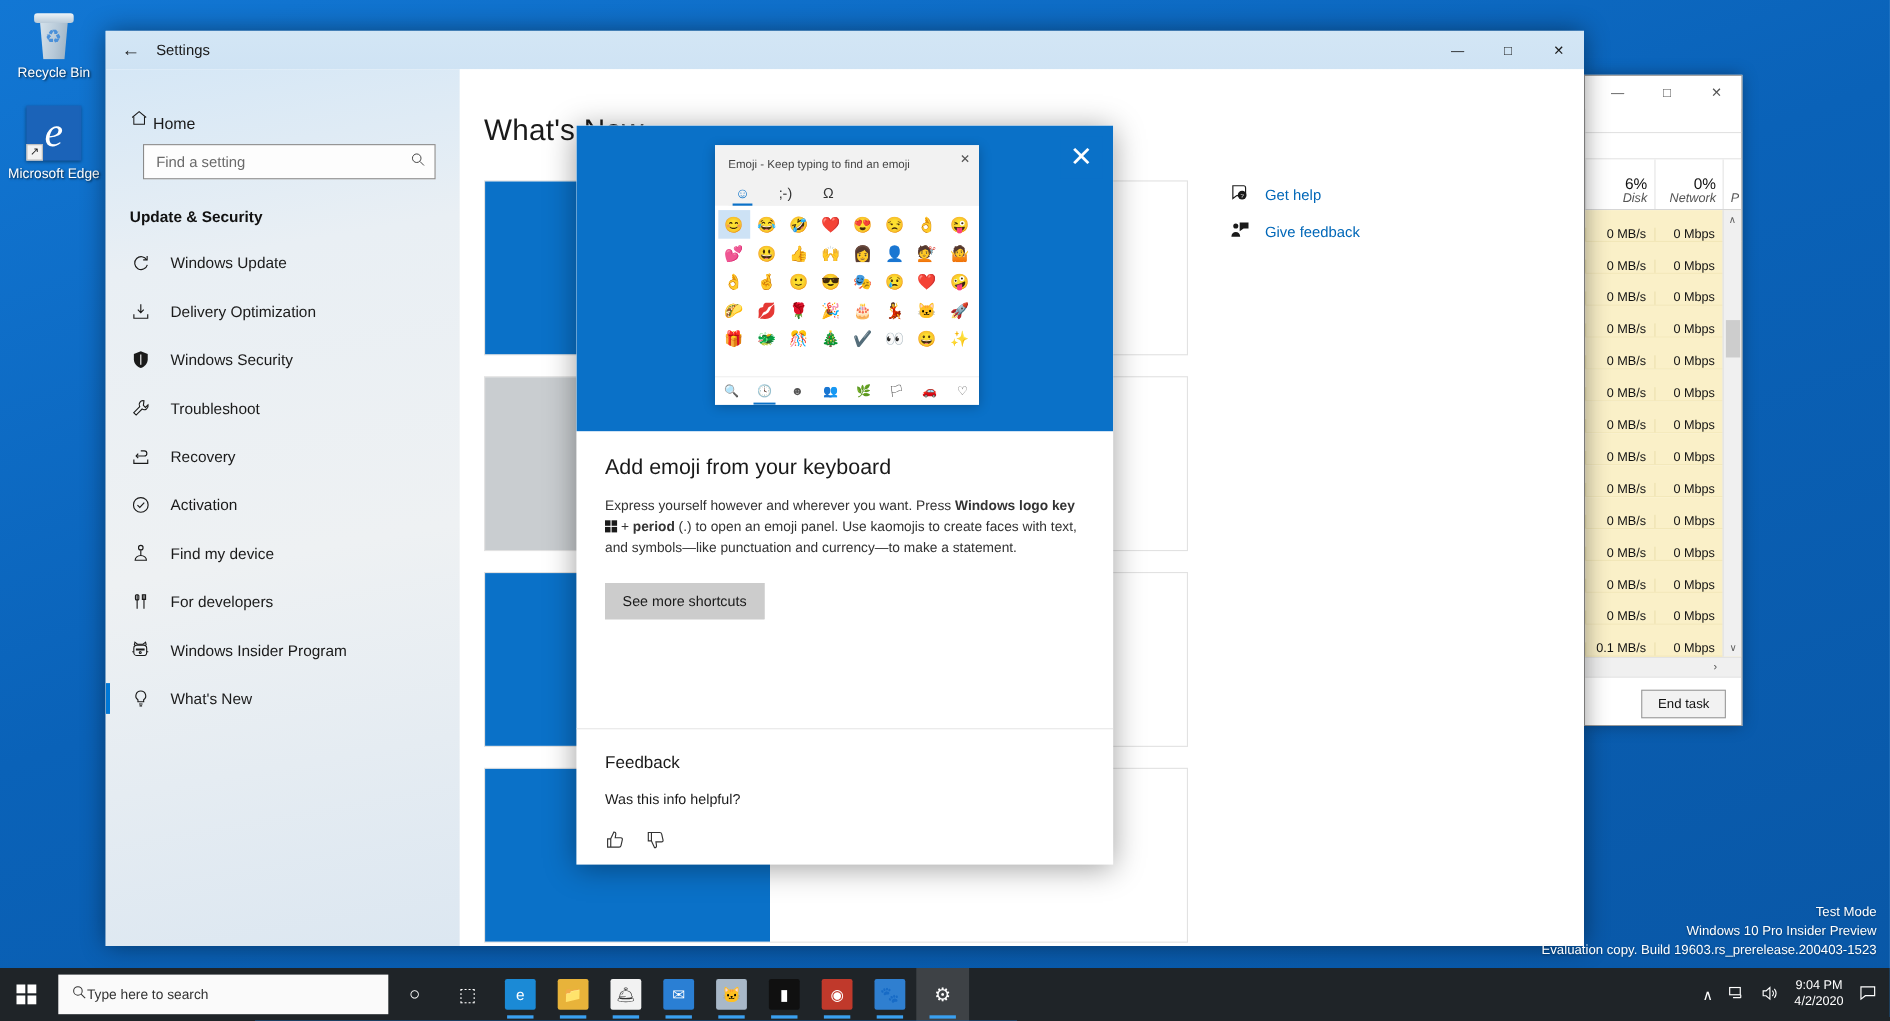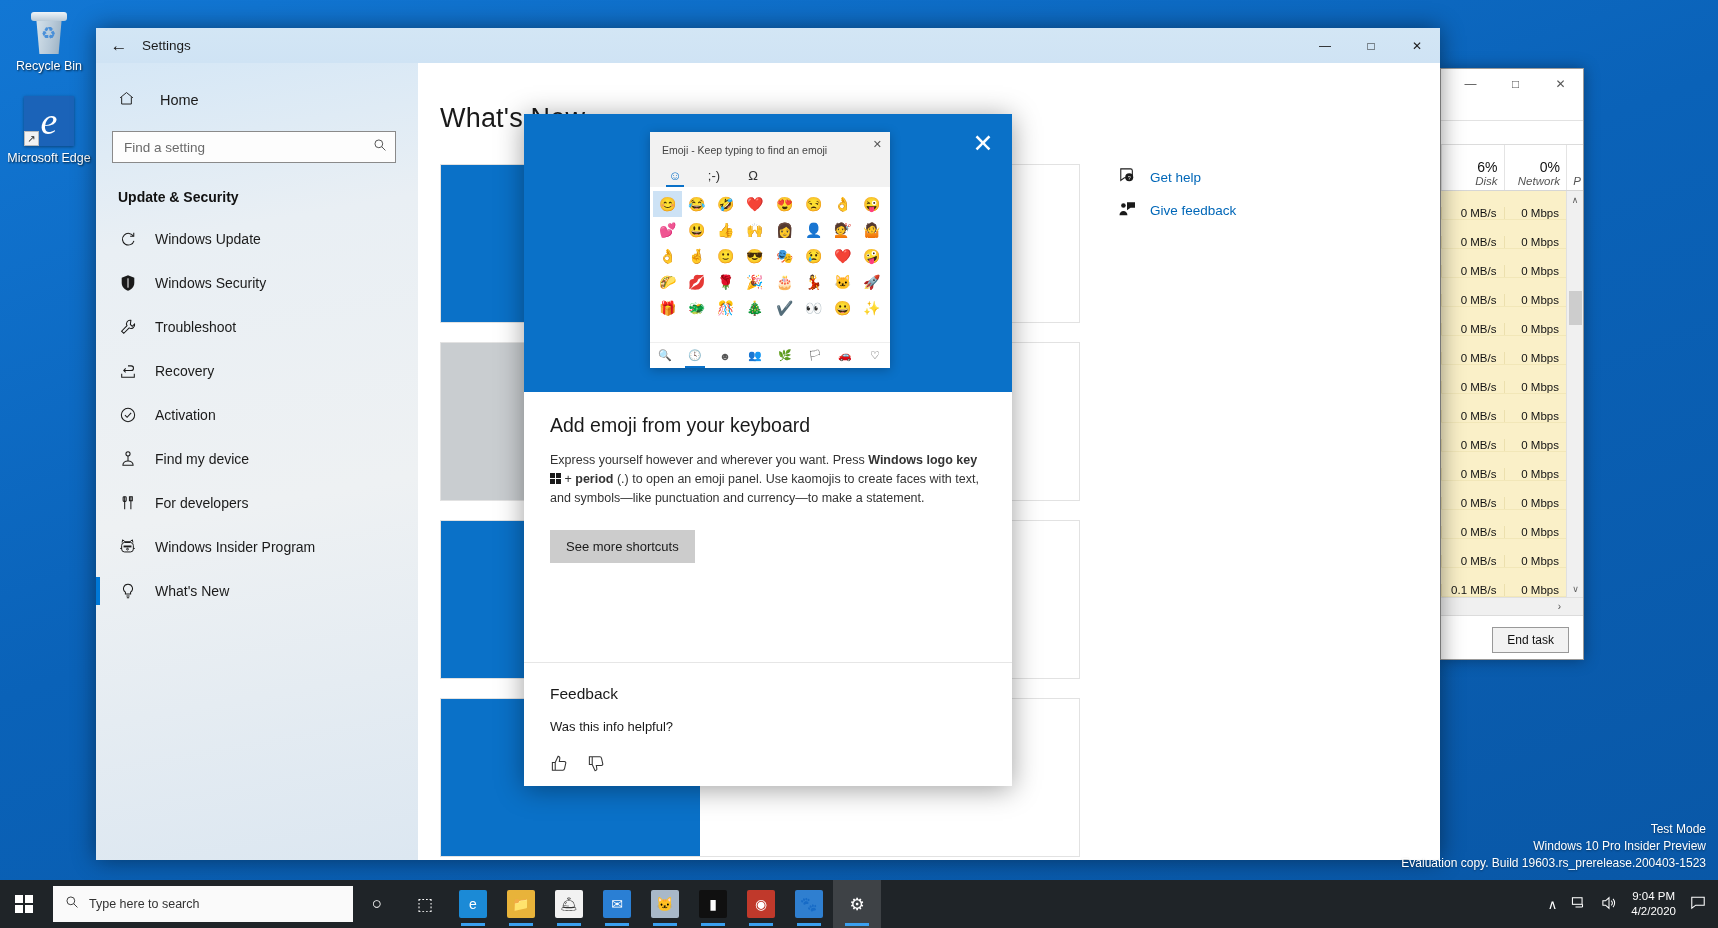--- a/index.html
+++ b/index.html
@@ -139,24 +139,24 @@
 
   #settings .body { display:flex; height:797px; }
 
   
   .sidebar {
     width:322px; flex:none; position:relative;
     background:linear-gradient(170deg,#d5e7f6 0%, #e9eff4 22%, #eef1f3 55%, #dce7f1 100%);
     padding-top:16px; overflow:hidden;
   }
   .sb-home {
-    display:flex; align-items:center; height:42px; padding-left:22px; gap:25px;
+    display:flex; align-items:flex-end; height:42px; padding-left:22px; gap:4px;
   }
   .sb-home .lbl { font-size:14.5px; color:#1a1a1a; }
-  .search-wrap { padding:10px 22px 0 16px; }
+  .search-wrap { padding:10px 22px 0 34px; }
   .search-box {
     height:32px; background:#fdfdfd; border:1px solid #8a8a8a;
     display:flex; align-items:center; padding:0 8px 0 11px;
   }
   .search-box input {
     flex:1; border:none; outline:none; background:transparent;
     font-size:13.5px; color:#1a1a1a; font-family:inherit;
   }
   .search-box input::placeholder { color:#6a6a6a; }
   .cat-title {
@@ -289,21 +289,21 @@
   .win-logo {
     width:18px; height:18px;
     background:
       linear-gradient(#fff,#fff) 0 0/8px 8px no-repeat,
       linear-gradient(#fff,#fff) 10px 0/8px 8px no-repeat,
       linear-gradient(#fff,#fff) 0 10px/8px 8px no-repeat,
       linear-gradient(#fff,#fff) 10px 10px/8px 8px no-repeat;
   }
   #tb-search {
     width:300px; height:36px; background:#fafafa; margin-left:5px;
-    display:flex; align-items:center; gap:10px; padding:0 12px;
+    display:flex; align-items:center; padding:0 12px;
   }
   #tb-search .ph { font-size:12.5px; color:#333; }
   .tb-icon {
     width:48px; height:48px; display:flex; align-items:center; justify-content:center;
     position:relative; color:#fff; font-size:17px;
   }
   .tb-icon.active { background:rgba(255,255,255,.14); }
   .tb-icon .under {
     position:absolute; left:12px; right:12px; bottom:2px; height:3px; background:#3aa0f0;
   }
@@ -498,20 +498,29 @@
 
       <div id="nav-list">
           <div class="nav-item">
             <span class="ico">
               <svg width="18" height="18" viewBox="0 0 20 20" fill="none" stroke="#1a1a1a" stroke-width="1.15">
                 <path d="M16 7a6.5 6.5 0 10.6 5"></path>
                 <path d="M16.4 3v4h-4"></path>
               </svg>
             </span>
             <span>Windows Update</span>
+          </div>
+          <div class="nav-item">
+            <span class="ico">
+              <svg width="18" height="18" viewBox="0 0 20 20" fill="none" stroke="#1a1a1a" stroke-width="1.15">
+                <path d="M3 13v4h14v-4"></path>
+                <path d="M10 3v8M7 8.3l3 3 3-3"></path>
+              </svg>
+            </span>
+            <span>Delivery Optimization</span>
           </div>
           <div class="nav-item">
             <span class="ico">
               <svg width="18" height="18" viewBox="0 0 20 20" fill="#1a1a1a">
                 <path d="M10 1.5 3 4.2v5.4c0 4.3 3 7.6 7 8.9 4-1.3 7-4.6 7-8.9V4.2z"></path>
                 <path d="M10 4.8v10.4" stroke="#fff" stroke-width="1.1"></path>
               </svg>
             </span>
             <span>Windows Security</span>
           </div>

